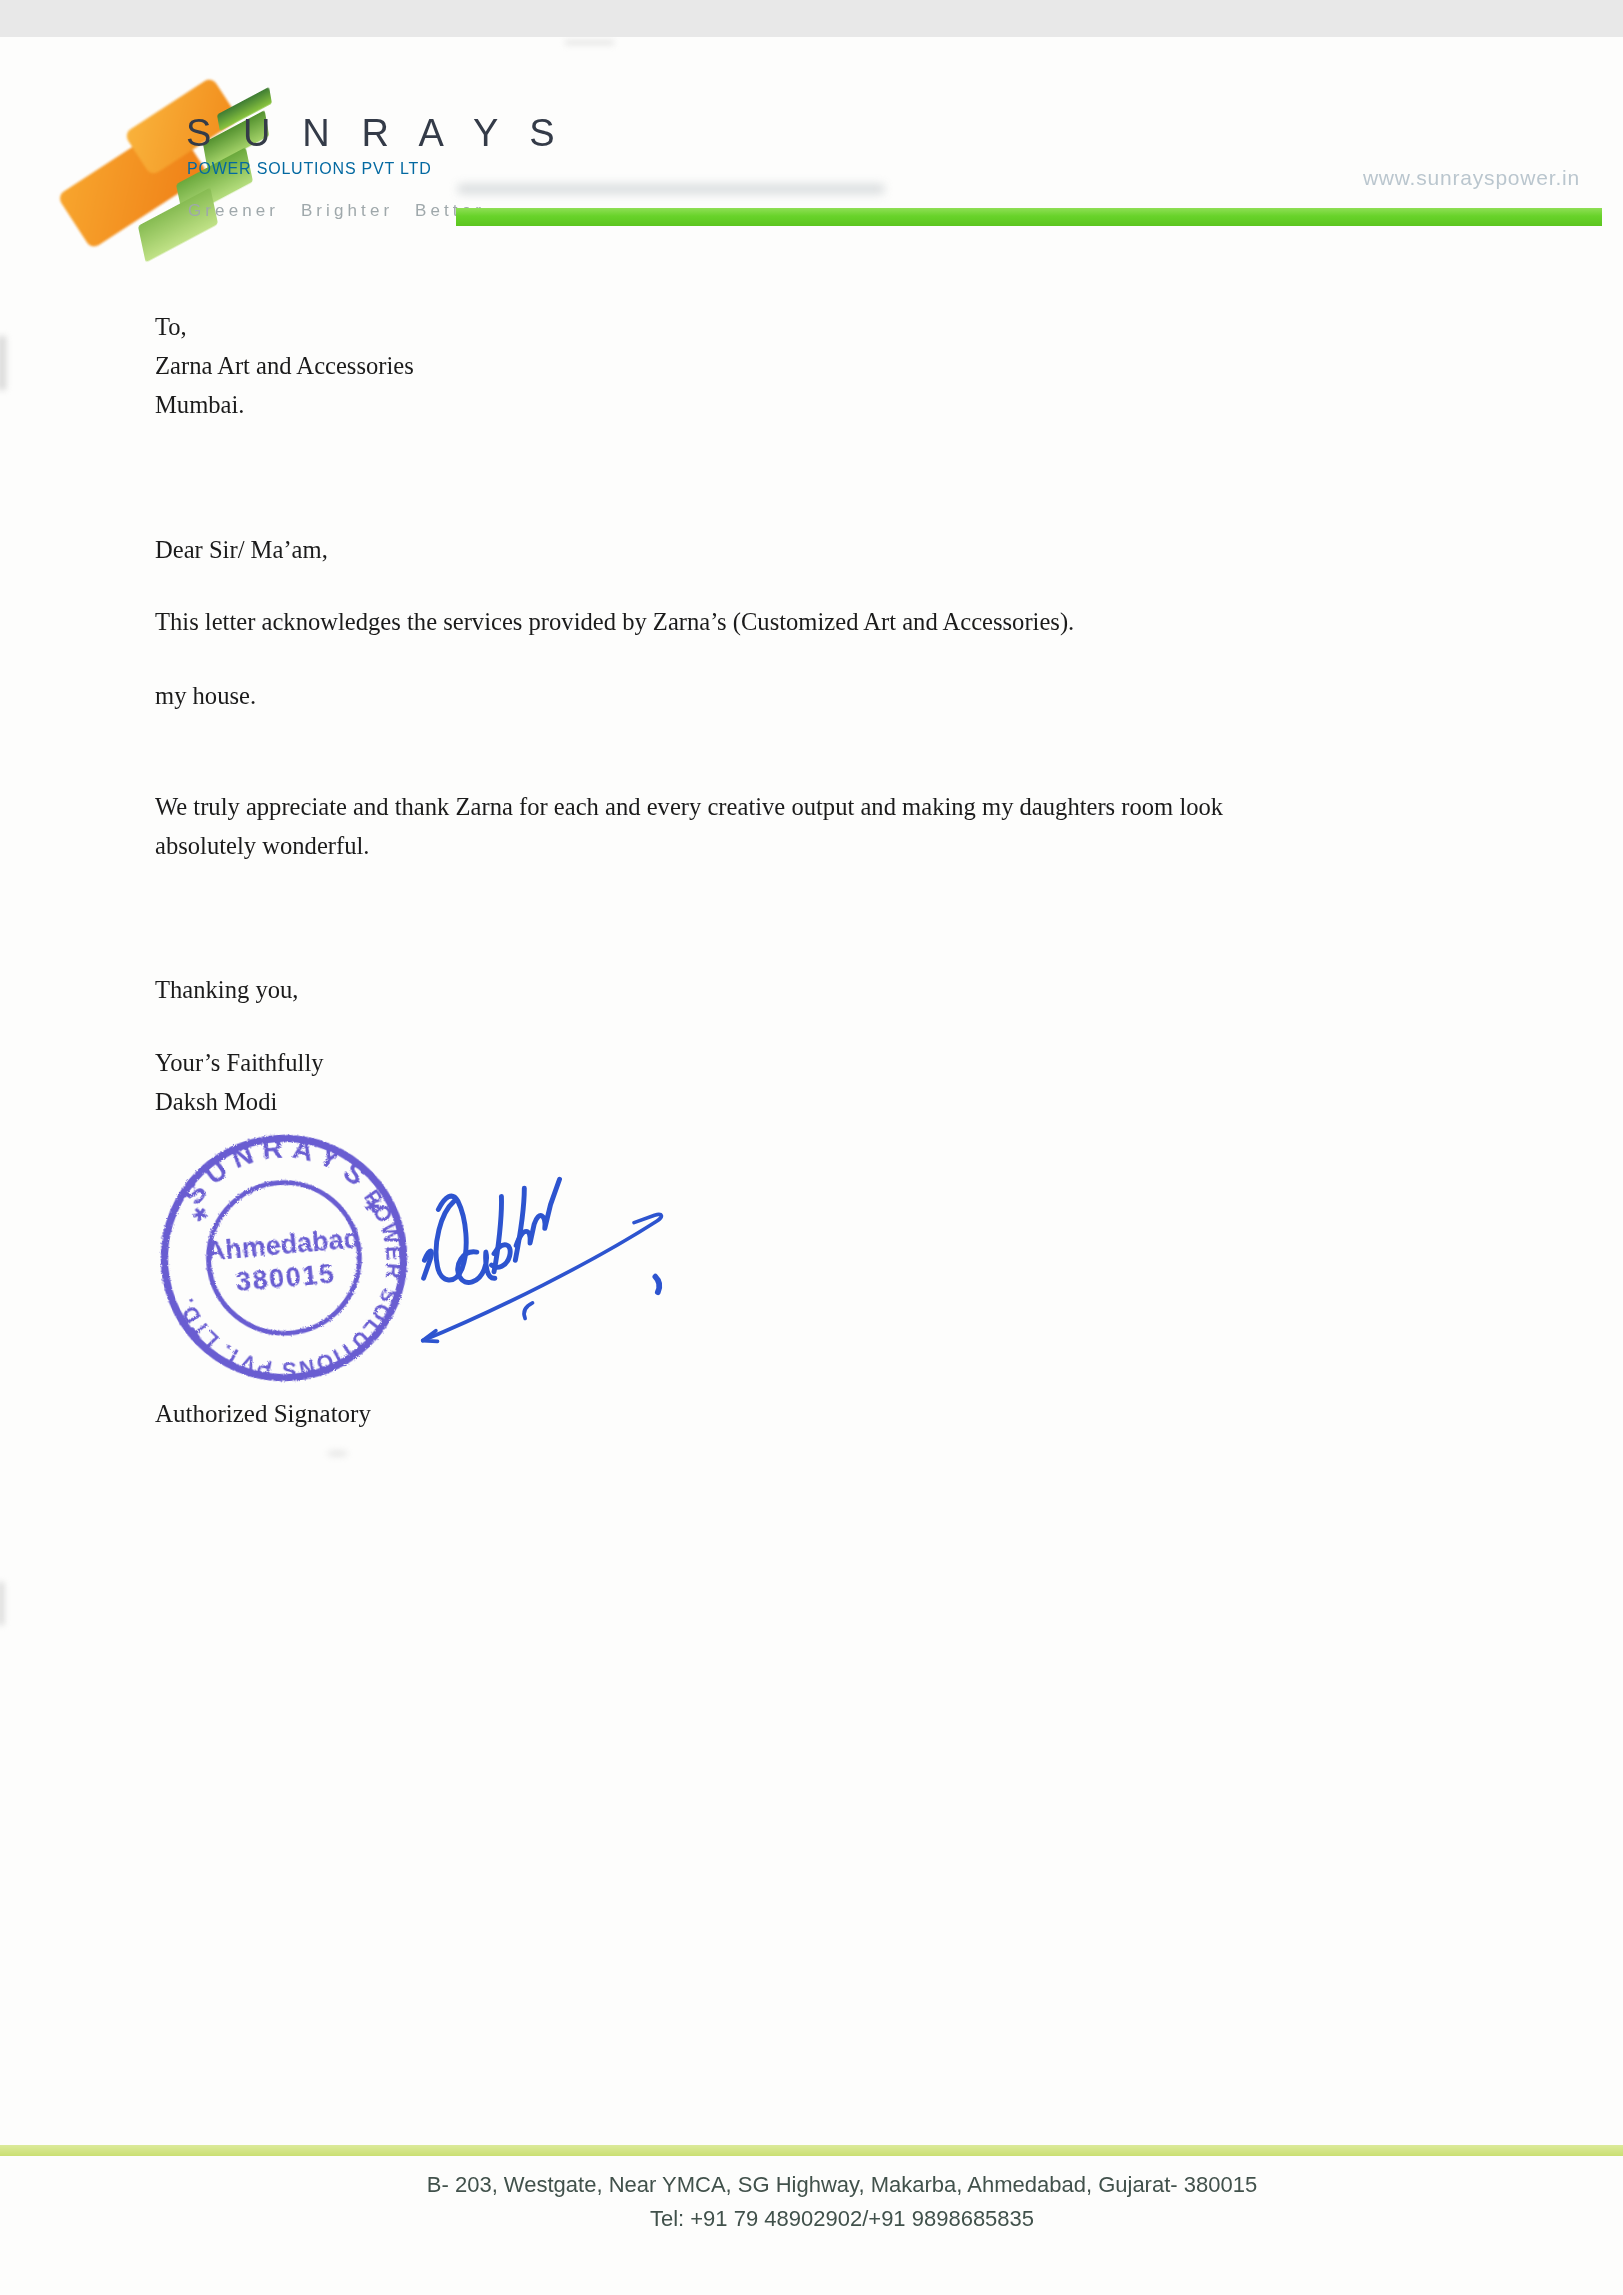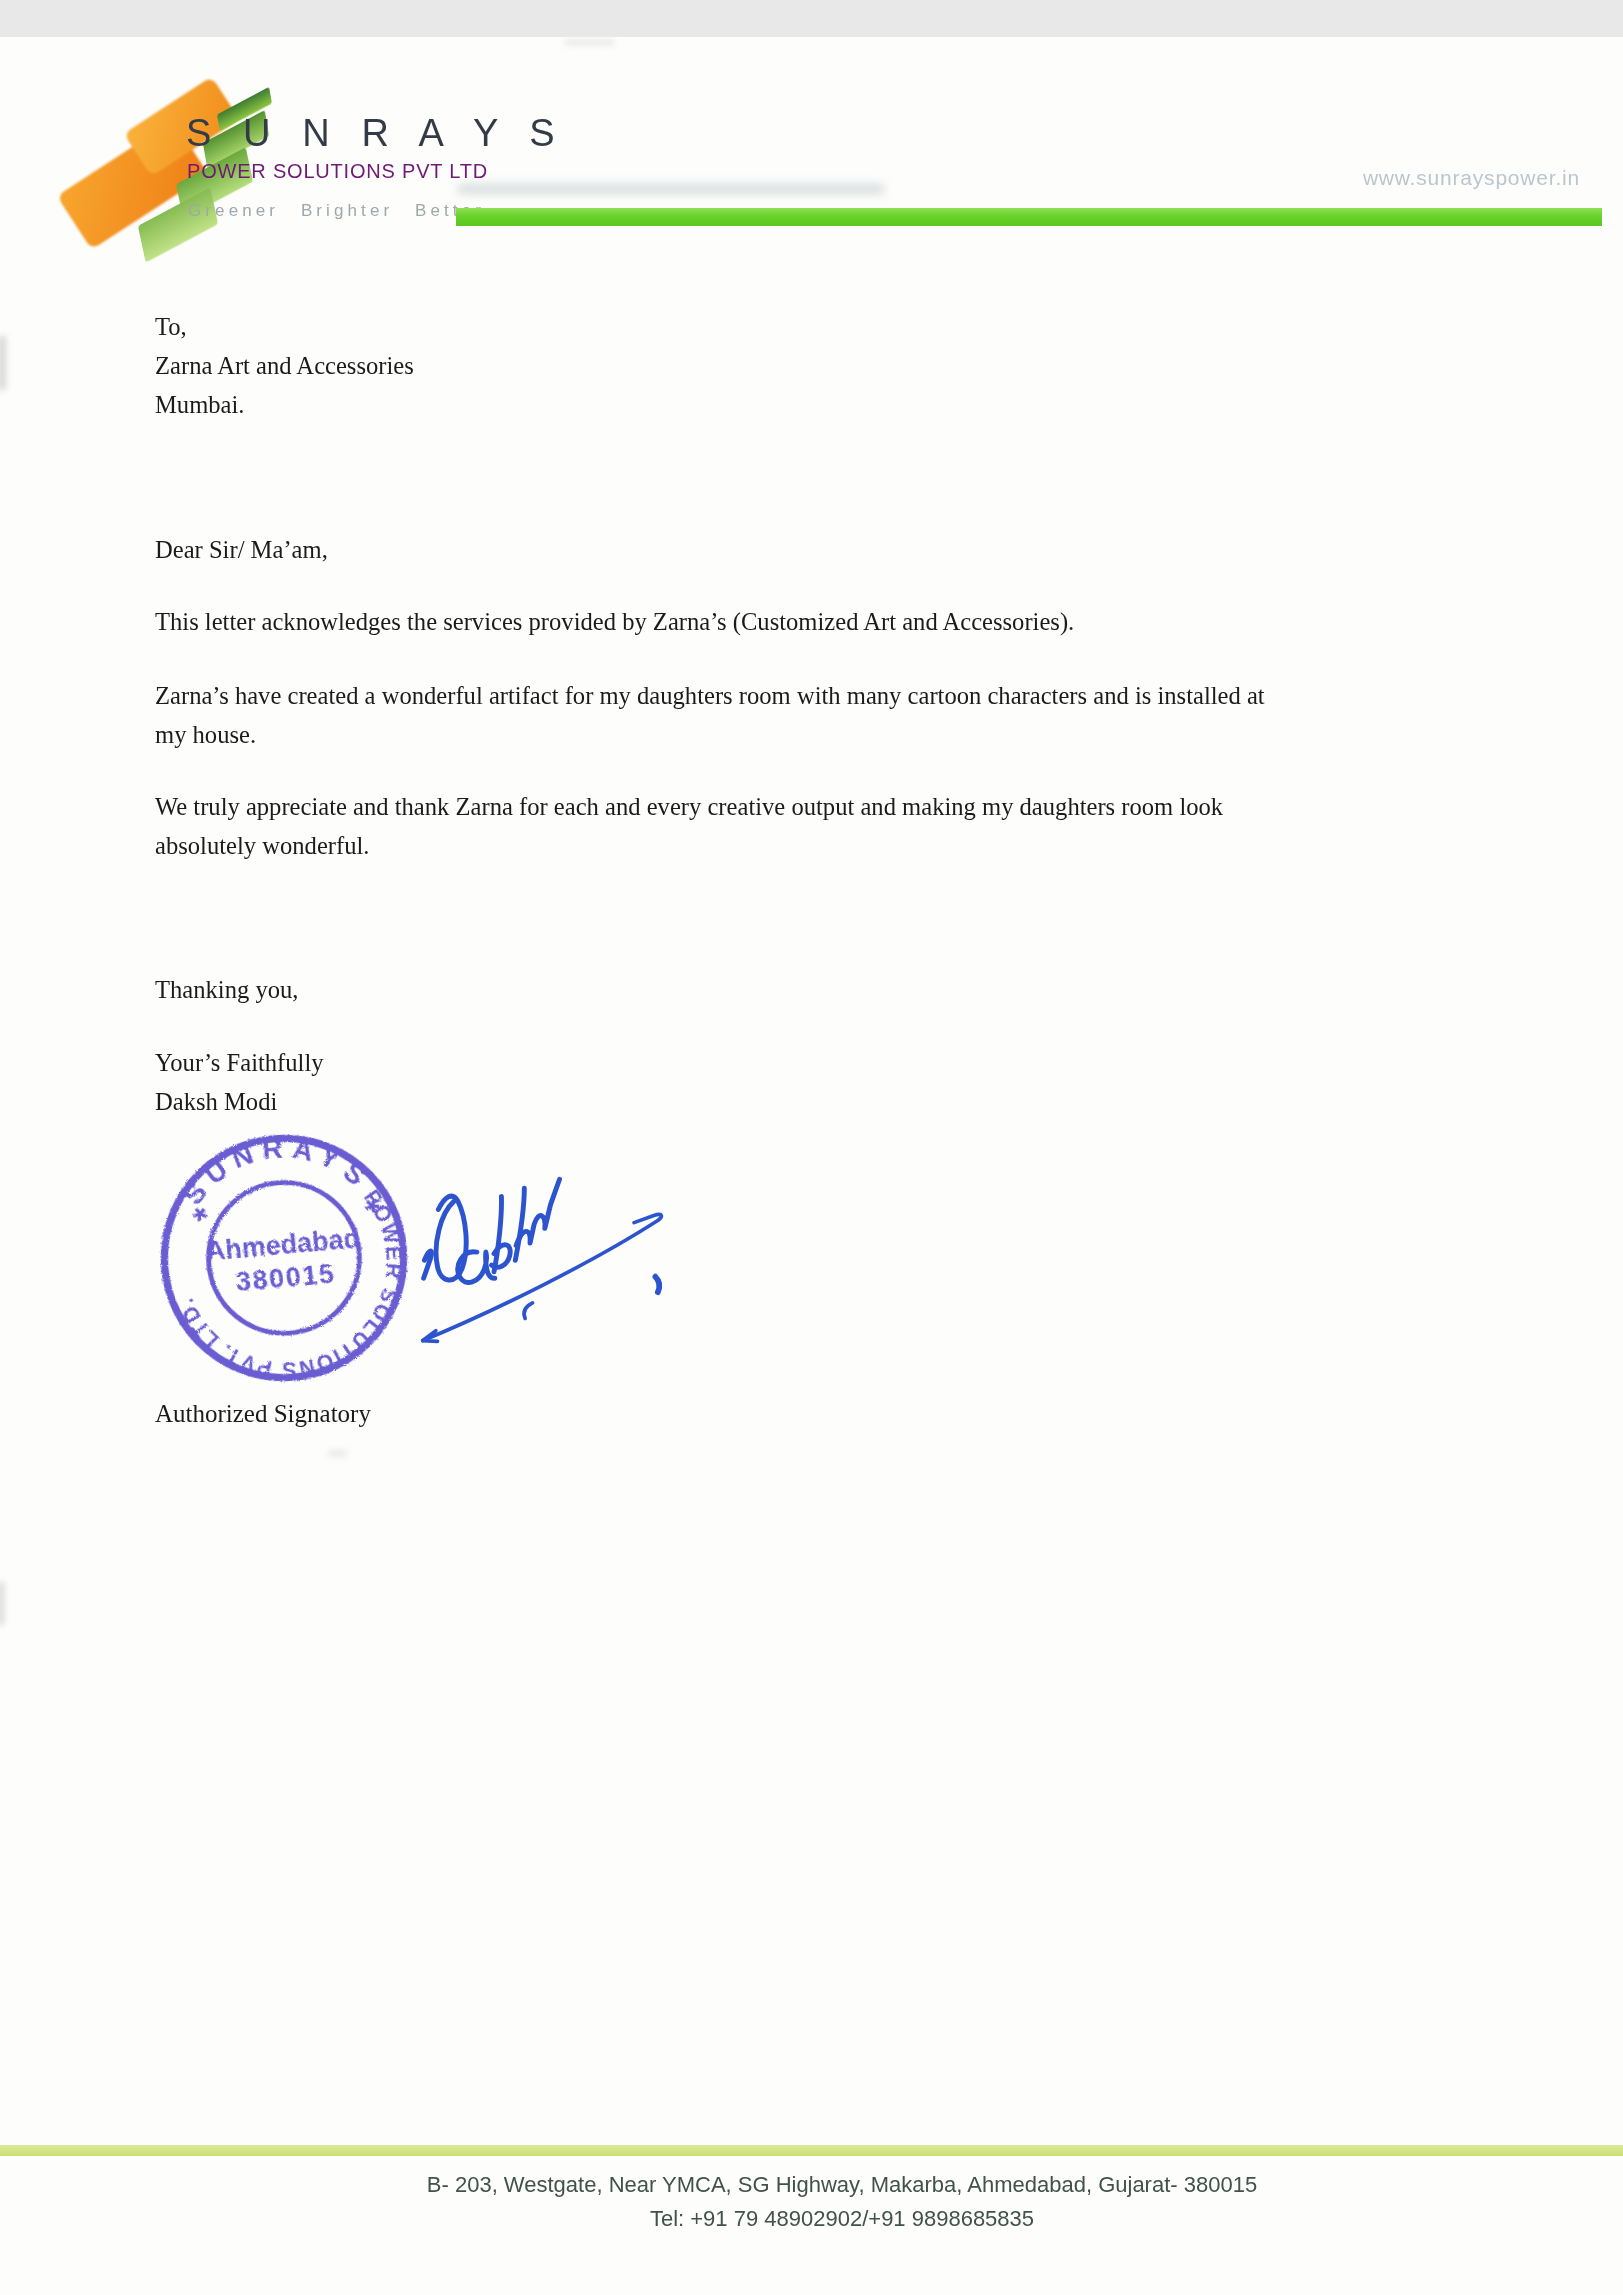--- a/index.html
+++ b/index.html
@@ -29,22 +29,22 @@
   .logo .g3{position:absolute;left:97px;top:72px;width:79px;height:34px;
     background:linear-gradient(180deg,#6aa83c,#b5dd7d);border-radius:3.3px;
     transform:rotate(-28deg) skewX(-16deg);filter:blur(0.5px);}
   .logo .g4{position:absolute;left:59px;top:113px;width:82px;height:36px;
     background:linear-gradient(180deg,#86bb52,#c1e287);border-radius:3.3px;
     transform:rotate(-28deg) skewX(-16deg);filter:blur(0.5px);}
   .brand-name{position:absolute;left:186px;top:75px;
     font-family:"Liberation Sans",sans-serif;font-size:38px;letter-spacing:10.6px;
     color:#343b48;filter:blur(0.3px);}
   .brand-sub{position:absolute;left:187px;top:123px;
-    font-family:"Liberation Sans",sans-serif;font-size:20px;letter-spacing:0.8px;
-    color:#701a75;filter:blur(0.4px);}
+    font-family:"Liberation Sans",sans-serif;font-size:16px;letter-spacing:0.8px;
+    color:#0369a1;filter:blur(0.4px);}
   .smudge{position:absolute;left:458px;top:147px;width:426px;height:9.8px;
     background:#aeb6ba;opacity:.45;filter:blur(4.9px);}
   .tagline{position:absolute;left:188px;top:164px;
     font-family:"Liberation Sans",sans-serif;font-size:17px;letter-spacing:4.1px;
     word-spacing:13px;color:#9fa8ab;filter:blur(0.3px);}
   .website{position:absolute;right:44px;top:129px;
     font-family:"Liberation Sans",sans-serif;font-size:21px;letter-spacing:0.8px;
     color:var(--website-text,#bac6ce);filter:blur(0.4px);}
   .topbar{position:absolute;left:456px;top:171px;width:1146px;height:18px;
     background:linear-gradient(180deg,#8fdf55 0%,var(--topbar-green,#68d32a) 45%,#5cc51f 100%);
@@ -108,21 +108,20 @@
     <div>Zarna Art and Accessories</div>
     <div>Mumbai.</div>
   </div>
 
   <div class="greeting bodytext">Dear Sir/ Ma’am,</div>
 
   <div class="p1 bodytext">
     <div>This letter acknowledges the services provided by Zarna’s (Customized Art and Accessories).</div>
   </div>
   <div class="p2 bodytext">
-    <div>Zarna’s have created a wonderful artifact for my daughters room with many cartoon characters and is installed at</div>
     <div>my house.</div>
   </div>
   <div class="p3 bodytext">
     <div>We truly appreciate and thank Zarna for each and every creative output and making my daughters room look</div>
     <div>absolutely wonderful.</div>
   </div>
 
   <div class="thanking bodytext">Thanking you,</div>
 
   <div class="closing bodytext">

